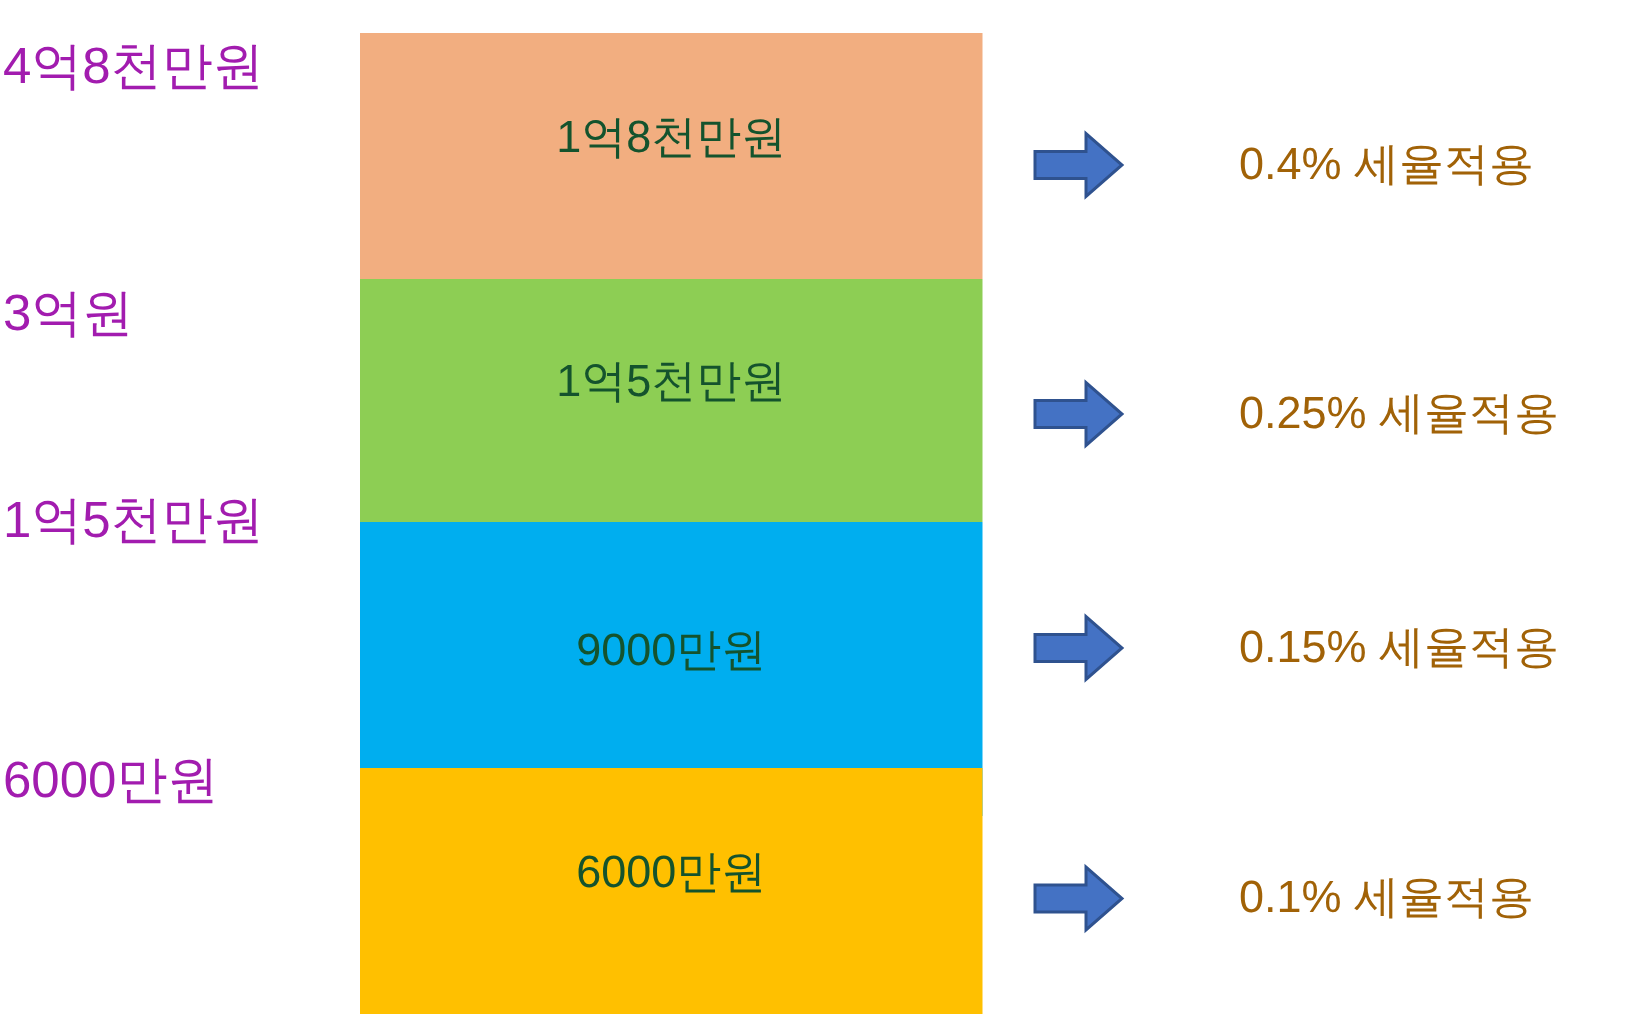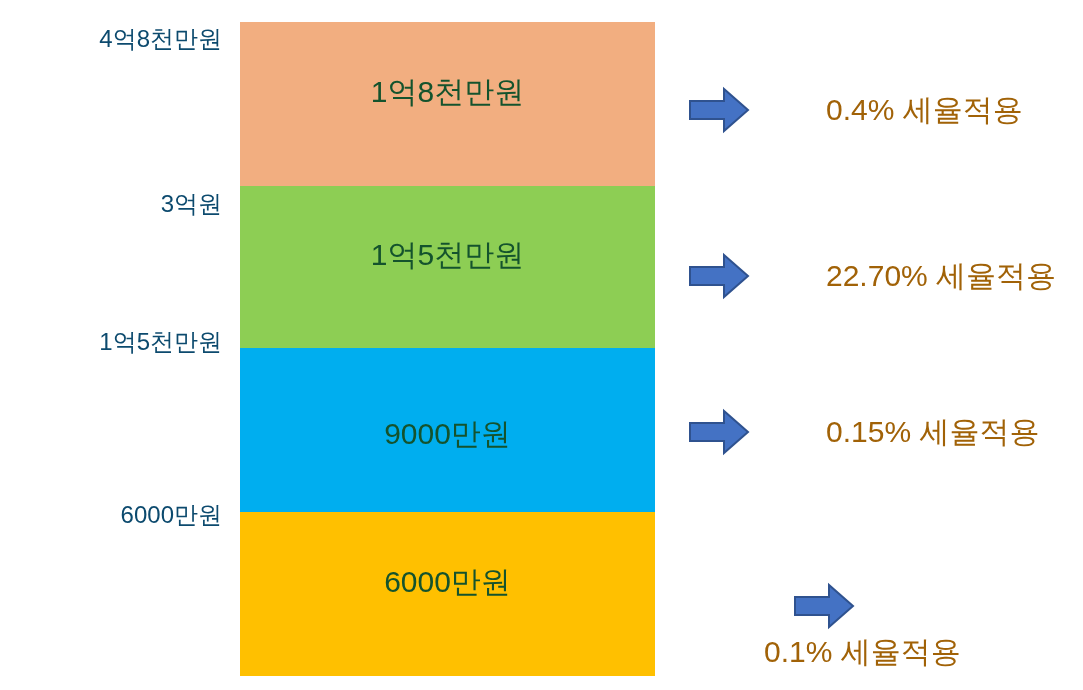--- a/index.html
+++ b/index.html
@@ -18,24 +18,24 @@
     height: 690px;
     background: #ffffff;
     overflow: hidden;
   }
 
   
   .axis-label {
     position: absolute;
     right: 861px;              
     width: 220px;
-    text-align: right;
-    font-size: 24px;
+    text-align: left;
+    font-size: 34px;
     line-height: 1;
-    color: #0c4a6e;
+    color: #a21caf;
     white-space: nowrap;
   }
 
   
   #stack {
     position: absolute;
     left: 240px;
     top: 22px;
     width: 415px;
     height: 654px;
@@ -111,29 +111,29 @@
       <div class="rate-row" style="top: 86px;">
         <svg class="arrow-icon" viewBox="0 0 62 48">
           <path d="M2,15 L36,15 L36,3 L60,24 L36,45 L36,33 L2,33 Z" fill="#4472C4" stroke="#2F528F" stroke-width="2" stroke-linejoin="miter"></path>
         </svg>
         <span class="rate-text">0.4% 세율적용</span>
       </div>
       <div class="rate-row" style="top: 252px;">
         <svg class="arrow-icon" viewBox="0 0 62 48">
           <path d="M2,15 L36,15 L36,3 L60,24 L36,45 L36,33 L2,33 Z" fill="#4472C4" stroke="#2F528F" stroke-width="2" stroke-linejoin="miter"></path>
         </svg>
-        <span class="rate-text">22.70% 세율적용</span>
+        <span class="rate-text">0.25% 세율적용</span>
       </div>
       <div class="rate-row" style="top: 408px;">
         <svg class="arrow-icon" viewBox="0 0 62 48">
           <path d="M2,15 L36,15 L36,3 L60,24 L36,45 L36,33 L2,33 Z" fill="#4472C4" stroke="#2F528F" stroke-width="2" stroke-linejoin="miter"></path>
         </svg>
         <span class="rate-text">0.15% 세율적용</span>
       </div>
-      <div class="rate-row" style="top: 575px; flex-direction: column;">
+      <div class="rate-row" style="top: 575px;">
         <svg class="arrow-icon" viewBox="0 0 62 48">
           <path d="M2,15 L36,15 L36,3 L60,24 L36,45 L36,33 L2,33 Z" fill="#4472C4" stroke="#2F528F" stroke-width="2" stroke-linejoin="miter"></path>
         </svg>
         <span class="rate-text">0.1% 세율적용</span>
       </div>
     </div>
 
 </div>
 
 </body></html>

